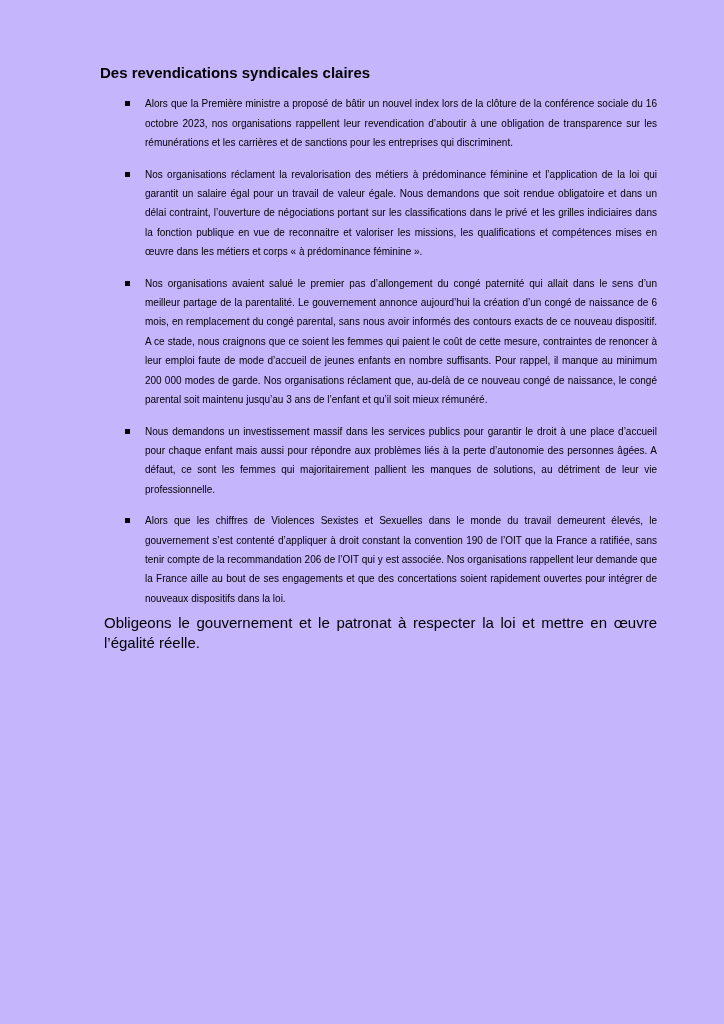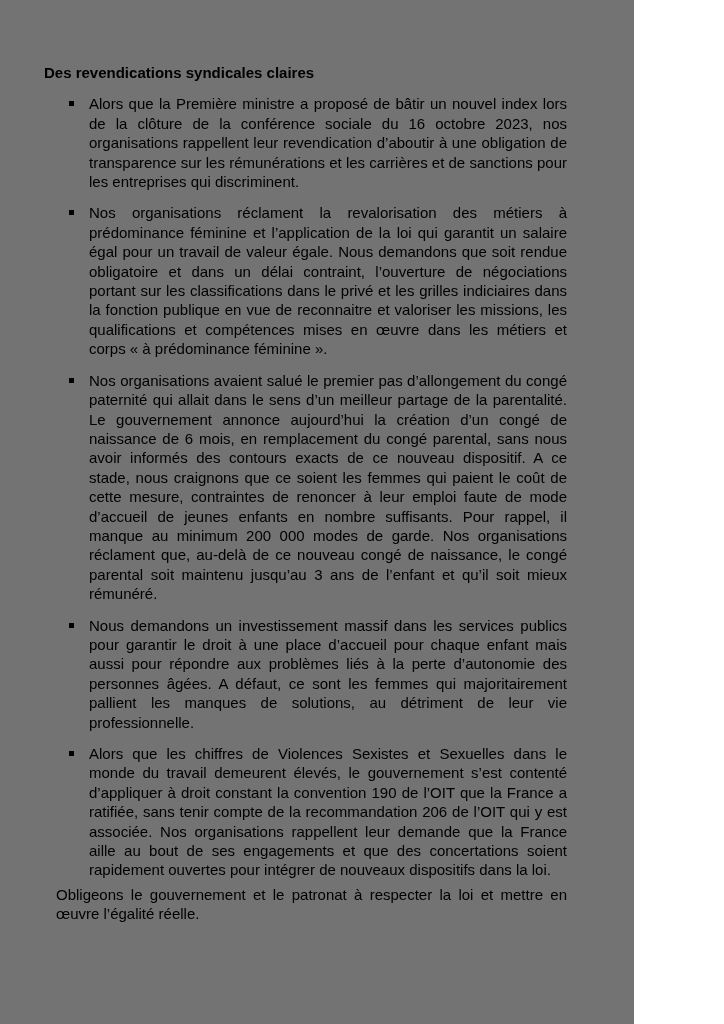--- a/index.html
+++ b/index.html
@@ -10,56 +10,56 @@
   }
   body {
     width: 724px;
     height: 1024px;
     font-family: "Liberation Sans", sans-serif;
     color: #000000;
     overflow: hidden;
   }
   .page {
     box-sizing: border-box;
-    width: 634px;
+    width: 724px;
     height: 1024px;
-    padding: 63px 67px 0 44px;
-    background: #737373;
+    padding: 63px 67px 0 100px;
+    background: #c4b5fd;
   }
   .heading {
     font-size: 15px;
     font-weight: bold;
     line-height: 19.4px;
     margin: 0 0 12px 0;
   }
   ul.bullet-list {
     list-style: none;
     margin: 0;
     padding: 0;
   }
   ul.bullet-list li {
     position: relative;
     padding-left: 45px;
     margin: 12px 0 5px 0;
-    font-size: 15px;
+    font-size: 10px;
     line-height: 19.4px;
     text-align: justify;
     text-align-last: left;
     -moz-text-align-last: left;
   }
   .bullet-marker {
     position: absolute;
     left: 25px;
     top: 7px;
     width: 5px;
     height: 5px;
     background: #000000;
   }
   p.para {
-    margin: 5px 0 0 12px;
+    margin: 5px 0 0 4px;
     font-size: 15px;
     line-height: 19.4px;
     text-align: justify;
     text-align-last: left;
     -moz-text-align-last: left;
   }
 </style>
 </head>
 <body>
 

